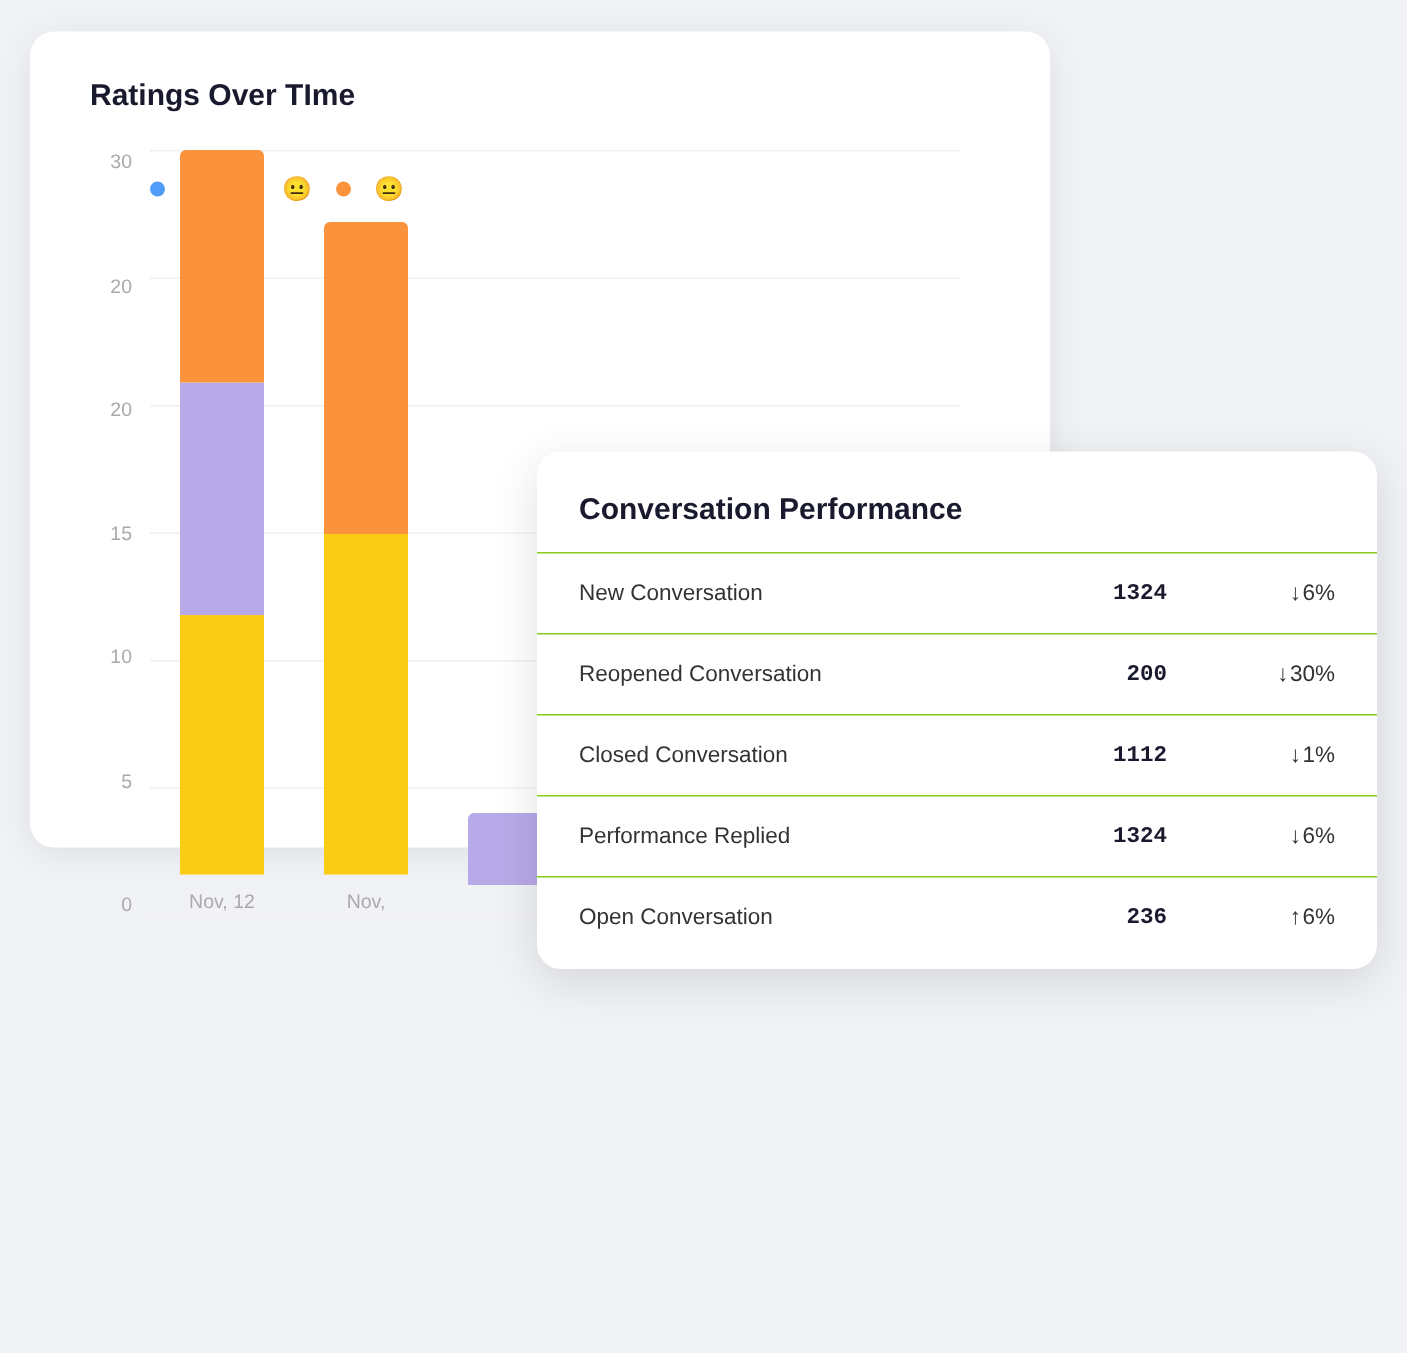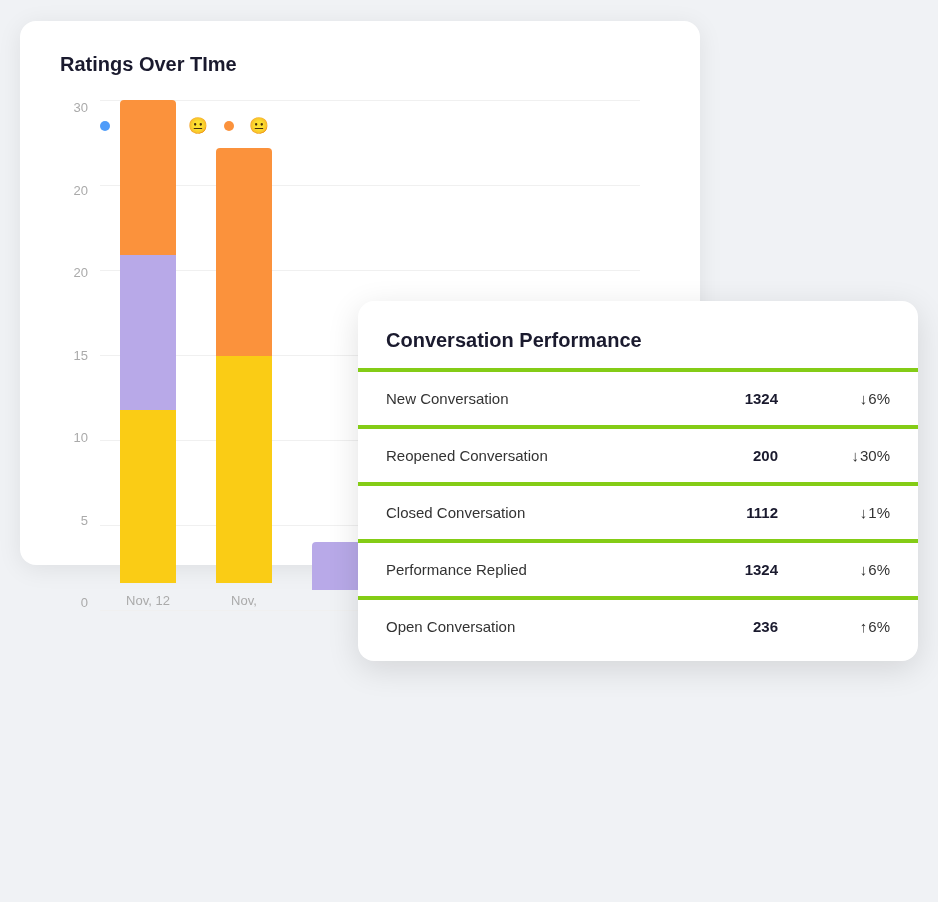--- a/index.html
+++ b/index.html
@@ -148,35 +148,36 @@
       font-weight: 700;
       color: #1a1a2e;
       margin-bottom: 16px;
       padding: 0 28px;
     }
     .perf-table {
       width: 100%;
       border-collapse: collapse;
     }
     .perf-table tr {
-      border-top: 4px solid #84cc16;
+      border-top: 1px solid #84cc16;
     }
     .perf-table td {
       padding: 18px 28px;
       font-size: 15px;
       color: #333;
     }
     .perf-table td:first-child {
       width: 60%;
     }
     .perf-table td:nth-child(2) {
       font-weight: 700;
       color: #1a1a2e;
       text-align: right;
       width: 20%;
+      font-family: Liberation Mono, monospace;
     }
     .perf-table td:nth-child(3) {
       text-align: right;
       width: 20%;
       font-size: 15px;
       font-weight: 500;
     }
     .down {
       color: #e53e3e;
     }

